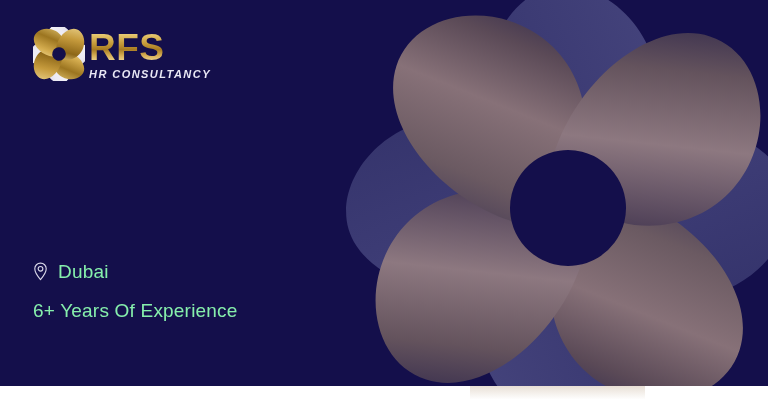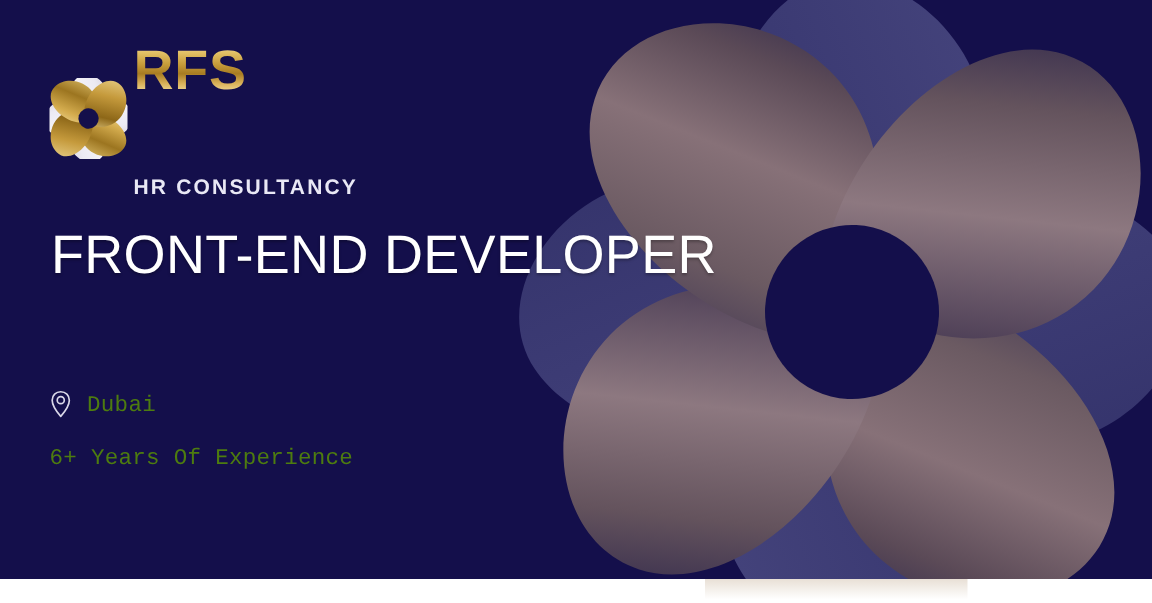--- a/index.html
+++ b/index.html
@@ -67,21 +67,20 @@
     margin-right: 4px;
     flex: 0 0 auto;
   }
   .logo-mark svg { display: block; width: 100%; height: 100%; }
 
   .logo-words {
     display: flex;
     flex-direction: column;
     justify-content: center;
     padding-top: 2px;
-    gap: 48px;
   }
   .logo-rfs {
     font-family: "Liberation Sans", sans-serif;
     font-size: 37px;
     font-weight: bold;
     line-height: 0.96;
     letter-spacing: 0.5px;
     background: linear-gradient(180deg,
         #f6e2a4 0%,
         #e3c268 16%,
@@ -91,26 +90,27 @@
         #f2dc9c 92%,
         #c9a244 100%);
     -webkit-background-clip: text;
     background-clip: text;
     color: transparent;
     -webkit-text-fill-color: transparent;
     white-space: nowrap;
   }
   .logo-sub {
     font-family: "Liberation Sans", sans-serif;
-    font-size: 14px;
+    font-size: 11px;
     font-weight: bold;
     letter-spacing: 1.45px;
     color: #e9e8f5;
     margin-top: 3px;
     white-space: nowrap;
+    font-style: italic;
   }
 
   
   .job-title {
     position: absolute;
     left: 34px;
     top: 149px;
     z-index: 6;
     font-family: "Liberation Sans", sans-serif;
     font-size: 36px;
@@ -138,24 +138,24 @@
     width: 15px;
     height: 19px;
     flex: 0 0 auto;
     margin-right: 10px;
     position: relative;
     top: -1px;
   }
   .pin-icon svg { display: block; width: 100%; height: 100%; }
 
   .meta-text {
-    font-family: Liberation Mono, monospace;
-    font-size: 15px;
+    font-family: Liberation Sans, sans-serif;
+    font-size: 19px;
     font-weight: 400;
-    color: #4d7c0f;
+    color: #86efac;
     letter-spacing: 0.2px;
   }
 </style>
 </head>
 <body>
 
 <div id="banner">
 
   <div class="watermark">
     <svg viewBox="0 0 500 500" xmlns="http://www.w3.org/2000/svg">
@@ -255,21 +255,20 @@
         </g>
       </svg>
     </div>
 
     <div class="logo-words">
       <div class="logo-rfs">RFS</div>
       <div class="logo-sub">HR CONSULTANCY</div>
     </div>
   </div>
 
-  <div class="job-title">FRONT-END DEVELOPER</div>
 
   <div class="meta-block">
 
     <div class="meta-row">
       <span class="pin-icon">
         <svg viewBox="0 0 16 20" xmlns="http://www.w3.org/2000/svg" fill="none">
           <path d="M8 1.1 C4.5 1.1 1.9 3.7 1.9 7.1 C1.9 11.6 8 18.6 8 18.6 C8 18.6 14.1 11.6 14.1 7.1 C14.1 3.7 11.5 1.1 8 1.1 Z" stroke="#d9d7e8" stroke-width="1.2" stroke-linejoin="round"></path>
           <circle cx="8" cy="7.1" r="2.5" stroke="#d9d7e8" stroke-width="1.2"></circle>
         </svg>
       </span>

